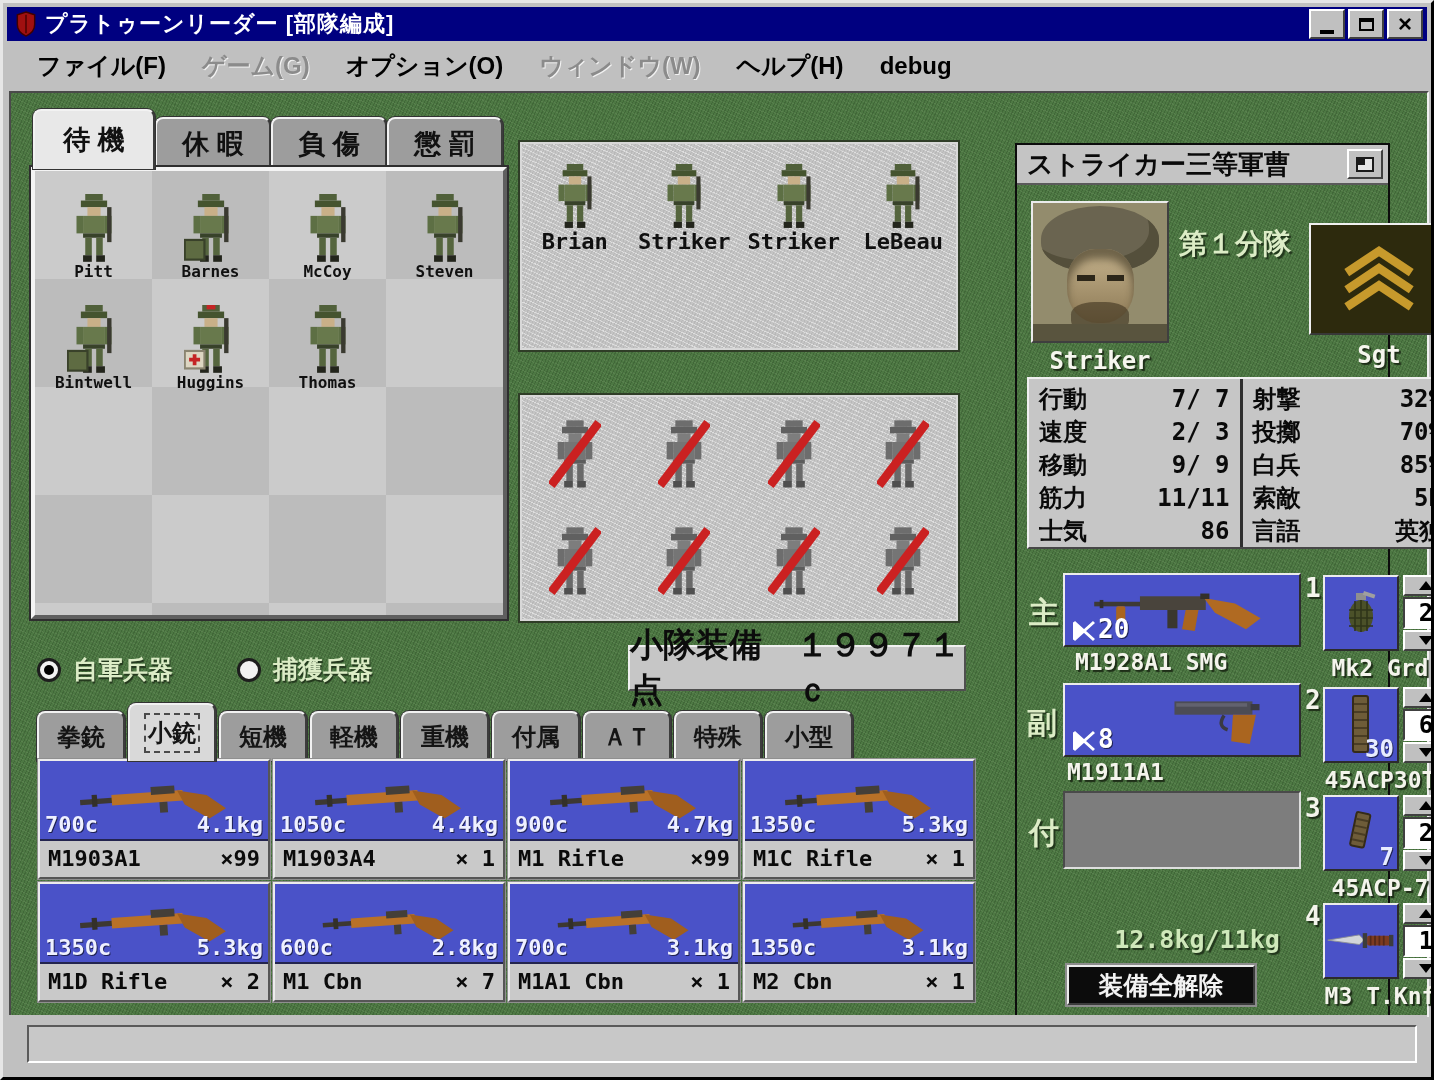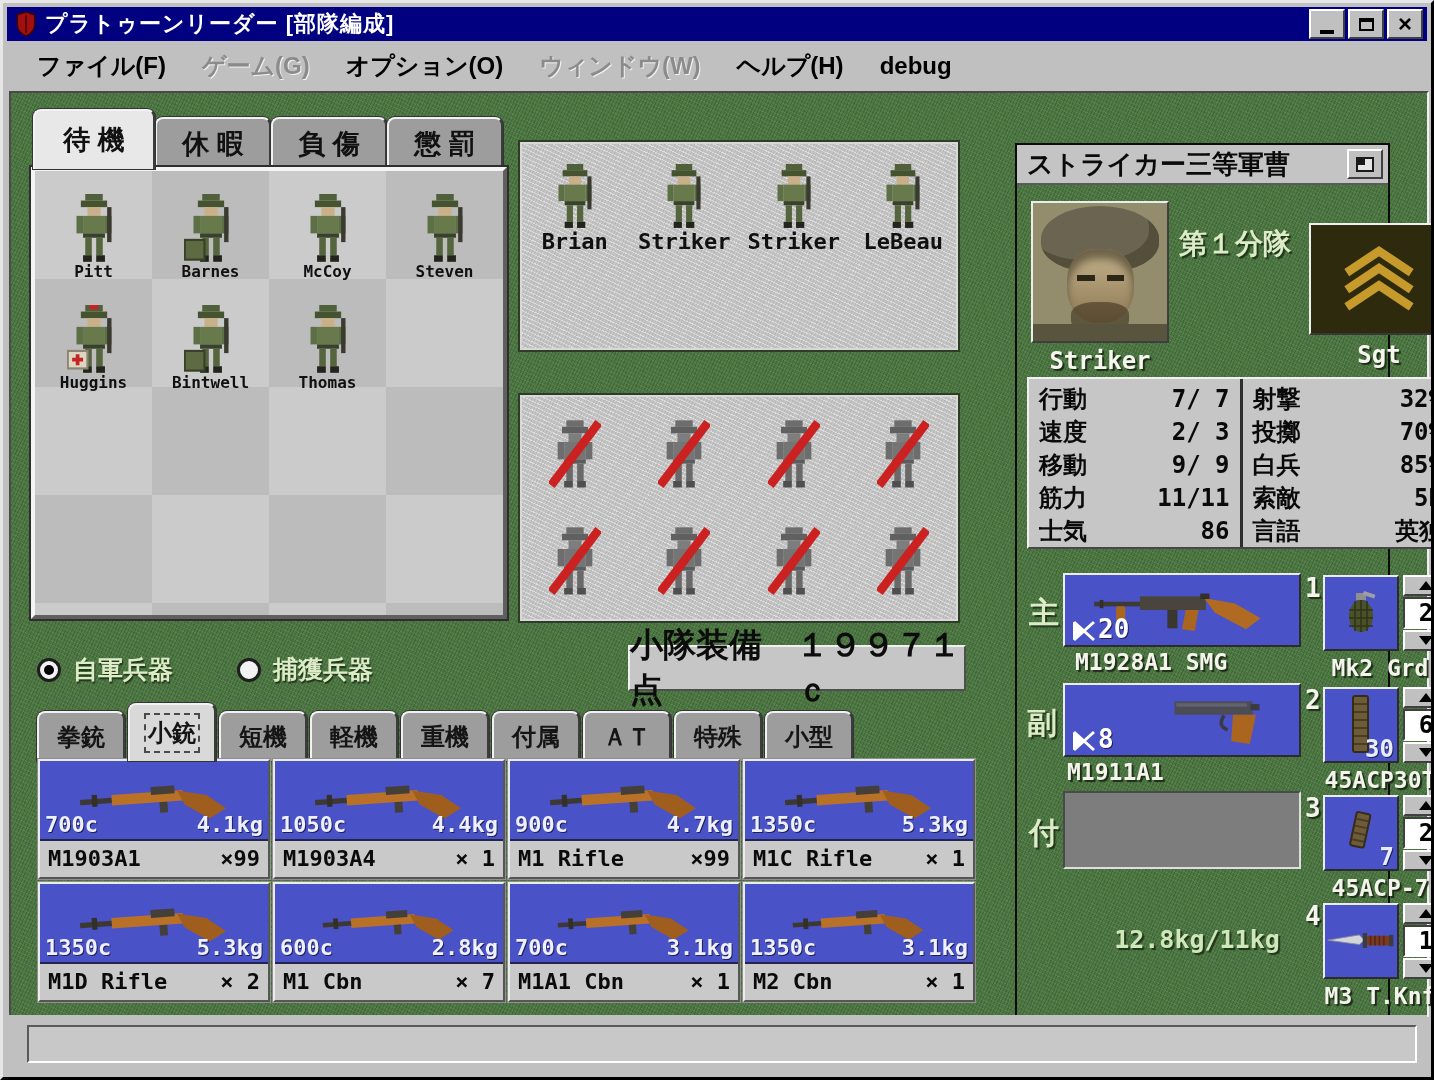--- a/index.html
+++ b/index.html
@@ -352,32 +352,32 @@
       </div>
       <div class="cell">
         <svg width="54" height="70" viewBox="0 0 24 32">
             <use href="#soldier-green"></use>
           </svg>
         <span class="sname">Steven</span>
       </div>
       <div class="cell">
         <svg width="54" height="70" viewBox="0 0 24 32">
             <use href="#soldier-green"></use>
+            <rect x="0" y="21" width="9" height="9" fill="#5e6b42" stroke="#39412a"></rect>
+          </svg>
+        <span class="sname">Bintwell</span>
+      </div>
+      <div class="cell">
+        <svg width="54" height="70" viewBox="0 0 24 32">
+            <use href="#soldier-green"></use>
             <rect x="10" y="-1" width="4" height="3" fill="#c42424"></rect>
             <rect x="0" y="21" width="9" height="8" fill="#ddd6c2" stroke="#8a8470"></rect>
             <path d="M4.5 22.5 v5 M2 25 h5" stroke="#c42424" stroke-width="1.7"></path>
           </svg>
         <span class="sname">Huggins</span>
-      </div>
-      <div class="cell">
-        <svg width="54" height="70" viewBox="0 0 24 32">
-            <use href="#soldier-green"></use>
-            <rect x="0" y="21" width="9" height="9" fill="#5e6b42" stroke="#39412a"></rect>
-          </svg>
-        <span class="sname">Bintwell</span>
       </div>
       <div class="cell">
         <svg width="54" height="70" viewBox="0 0 24 32">
             <use href="#soldier-green"></use>
           </svg>
         <span class="sname">Thomas</span>
       </div>
       <div class="cell"></div>
       <div class="cell"></div>
       <div class="cell"></div>
@@ -777,20 +777,23 @@
             <div class="arrow-up"></div>
           </div>
         <div class="spin-val">1</div>
         <div class="spin-btn">
             <div class="arrow-down"></div>
           </div>
       </div>
       <div class="item-caption" style="top:838px;">M3 T.Knf</div>
 
       <div class="weight-label">12.8kg/11kg</div>
+      <div class="unequip-btn">
+        <span>装備全解除</span>
+      </div>
     </div>
 
   </div>
 
   <div class="statusbar">
     <div class="status-field"></div>
   </div>
 
 </div>
 

